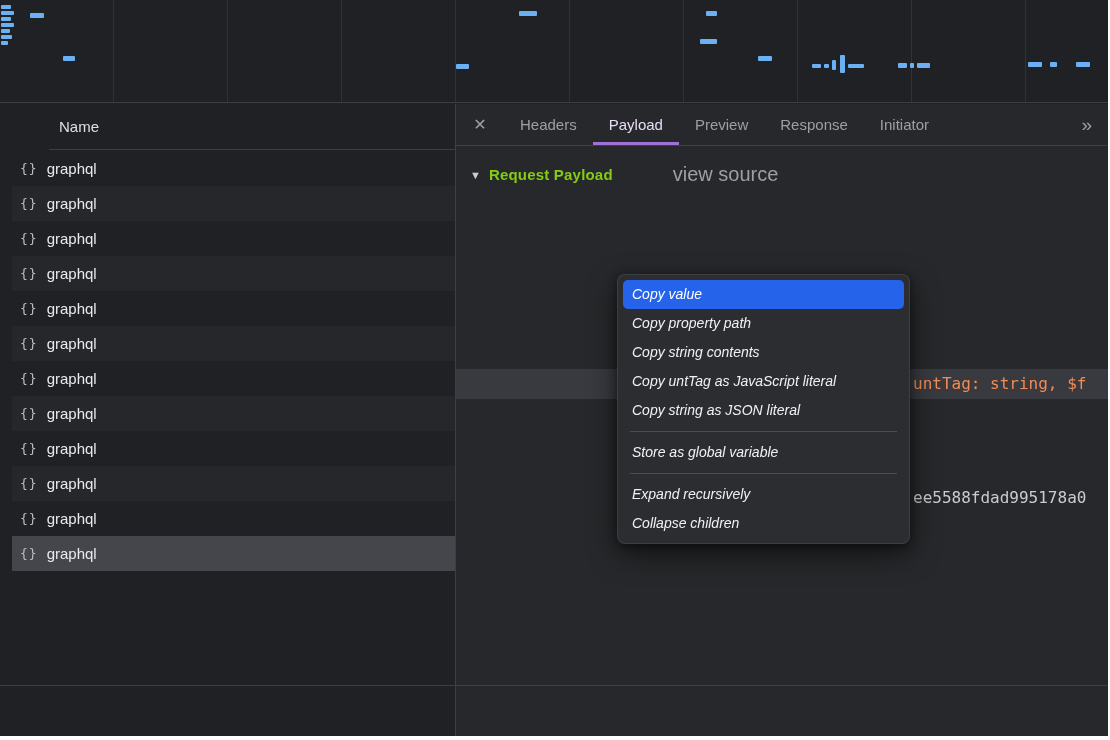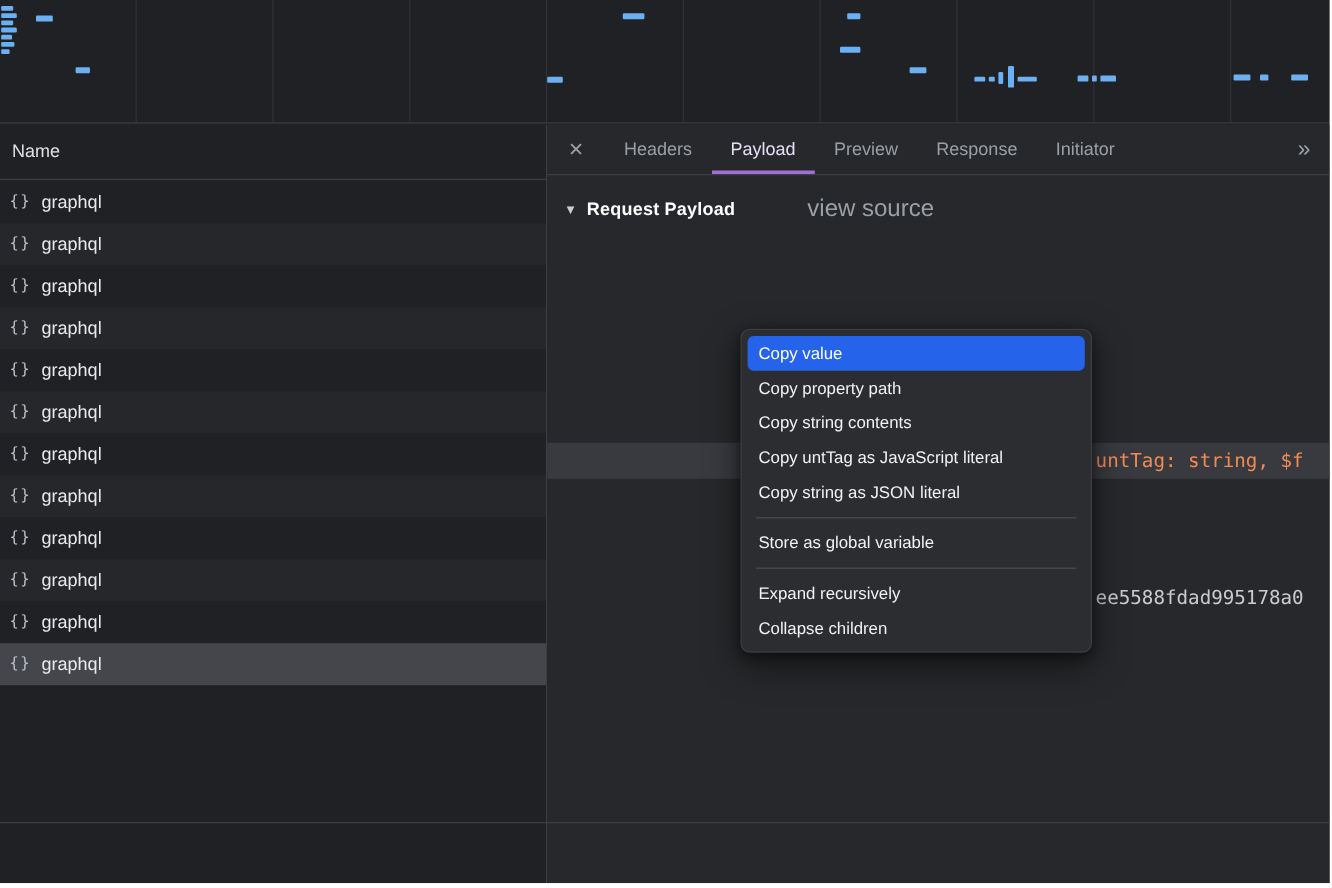--- a/index.html
+++ b/index.html
@@ -7,21 +7,21 @@
   body { font-family:"Liberation Sans", sans-serif; }
 
   .stage { position:relative; width:1108px; height:736px; background:var(--bg); overflow:hidden; color:var(--text); }
 
   
   .overview { position:absolute; top:0; left:0; width:100%; height:103px; border-bottom:1px solid var(--border); }
   .gridline { position:absolute; top:0; bottom:0; width:1px; background:#313237; }
   .ovbar { position:absolute; background:var(--bar); border-radius:1px; }
 
   
-  .left-panel { position:absolute; top:104px; left:0; width:455px; bottom:0; }
+  .left-panel { position:absolute; top:104px; left:12px; width:455px; bottom:0;padding-left:37px; }
   .name-header { height:46px; border-bottom:1px solid var(--border); display:flex; align-items:center; padding-left:10px; font-size:15px; color:#dde0e3; }
   .request-list { position:absolute; top:47px; left:0; right:0; }
   .req-row { height:35px; display:flex; align-items:center; padding-left:8px; gap:9px; font-size:15px; cursor:default; }
   .req-row.alt { background:var(--rowAlt); }
   .req-row.sel { background:var(--rowSel); }
   .req-icon { font-family:"DejaVu Sans Mono", monospace; font-size:13px; color:#b9bfc6; letter-spacing:1px; }
   .req-label { color:#e8eaed; }
 
   .v-divider { position:absolute; left:455px; top:104px; bottom:0; width:1px; background:var(--border); }
 
@@ -30,37 +30,37 @@
   .tabbar { height:42px; border-bottom:1px solid var(--border); display:flex; align-items:stretch; }
   .close { width:48px; display:flex; align-items:center; justify-content:center; color:var(--muted); font-size:16px; cursor:pointer; }
   .tabs { display:flex;justify-content:flex-end; }
   .tab { display:flex; align-items:center; padding:0 16px; font-size:15px; color:var(--muted); cursor:pointer; white-space:nowrap; }
   .tab.active { color:#e6ddf6; box-shadow: inset 0 -3px 0 var(--accent); }
   .overflow { margin-left:auto; display:flex; align-items:center; padding:0 16px; color:var(--muted); font-size:19px; cursor:pointer; }
 
   .section-head { display:flex; align-items:center; margin:17px 0 0 14px; gap:8px; }
   .caret { color:#9aa0a6; font-size:10px; }
   .section-head .caret { color:#c9ccd0; font-size:11px; }
-  .sect-title { font-weight:bold; font-size:15px; letter-spacing:0.2px; color:#ffffff; }
+  .sect-title { font-weight:bold; font-size:15px; letter-spacing:0.2px; color:#84cc16; }
   .view-source { margin-left:52px; color:var(--muted); font-size:20px; cursor:pointer; }
 
   .tree { position:relative; margin-top:9px; font-family:"DejaVu Sans Mono", monospace; font-size:16px; white-space:pre; }
   .tline { position:relative; height:30px; line-height:30px; overflow:hidden; }
   .root { padding-left:14px; }
   .indent1 { padding-left:44px; }
   .indent2 { padding-left:29px;margin-top:46px; }
   .tline.sel { background:var(--treeSel);padding-left:11px; }
   .v { color:var(--str); }
   .pv { color:#c9cbce; }
   .frag { position:absolute; left:457px; top:0; }
 
   
   .context-menu { position:absolute; left:617px; top:274px; width:293px; background:var(--menuBg);
     border:1px solid rgba(255,255,255,0.09); border-radius:8px; padding:5px 0;
-    box-shadow:0 10px 28px rgba(0,0,0,0.55), 0 2px 8px rgba(0,0,0,0.4); font-size:14px; z-index:10; }
+    box-shadow:0 10px 28px rgba(0,0,0,0.55), 0 2px 8px rgba(0,0,0,0.4); font-size:14px; z-index:10;font-style:italic; }
   .menu-item { height:29px; line-height:29px; padding:0 14px; color:#f0f1f2; cursor:default; white-space:nowrap; }
   .menu-item.hl { background:var(--hl); margin:0 5px; padding:0 9px; border-radius:5px; color:#ffffff; }
   .menu-sep { height:1px; background:#4c4d52; margin:6px 12px; }
 
   .footer-line { position:absolute; left:0; right:0; top:685px; height:1px; background:var(--border); }
 </style>
 </head>
 <body>
 
 <div class="stage">

